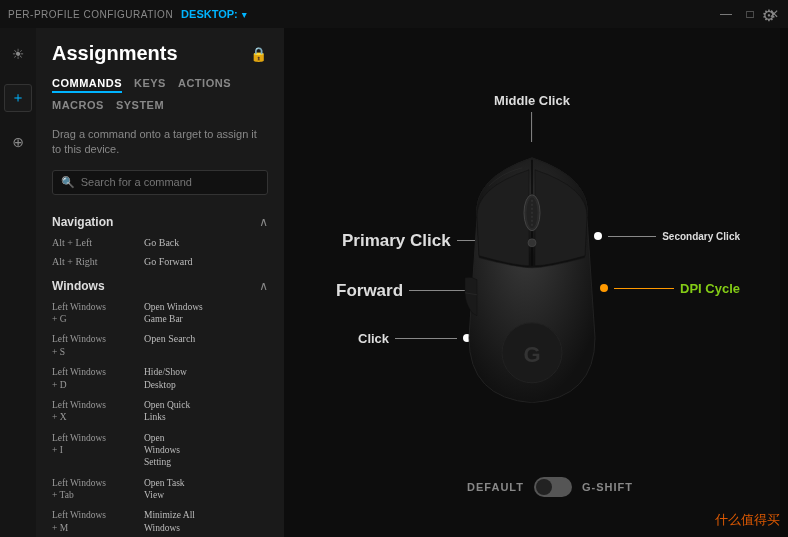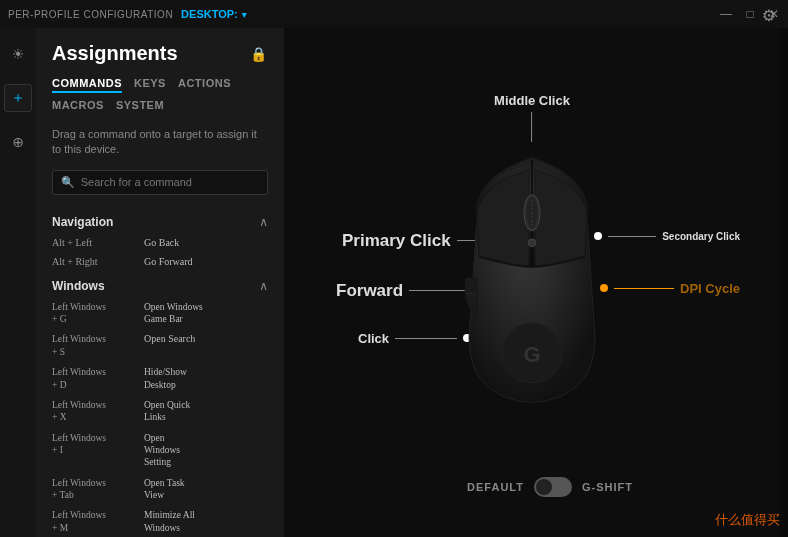--- a/index.html
+++ b/index.html
@@ -253,21 +253,21 @@
       height: 260px;
     }
 
     .ann-label {
       font-size: 12px;
       font-weight: 600;
       color: #ddd;
       white-space: nowrap;
     }
     .ann-label.accent {
-      color: #a16207;
+      color: #84cc16;
     }
     .ann-dot {
       width: 8px;
       height: 8px;
       border-radius: 50%;
       background: #fff;
       flex-shrink: 0;
     }
     .ann-line {
       height: 1px;

